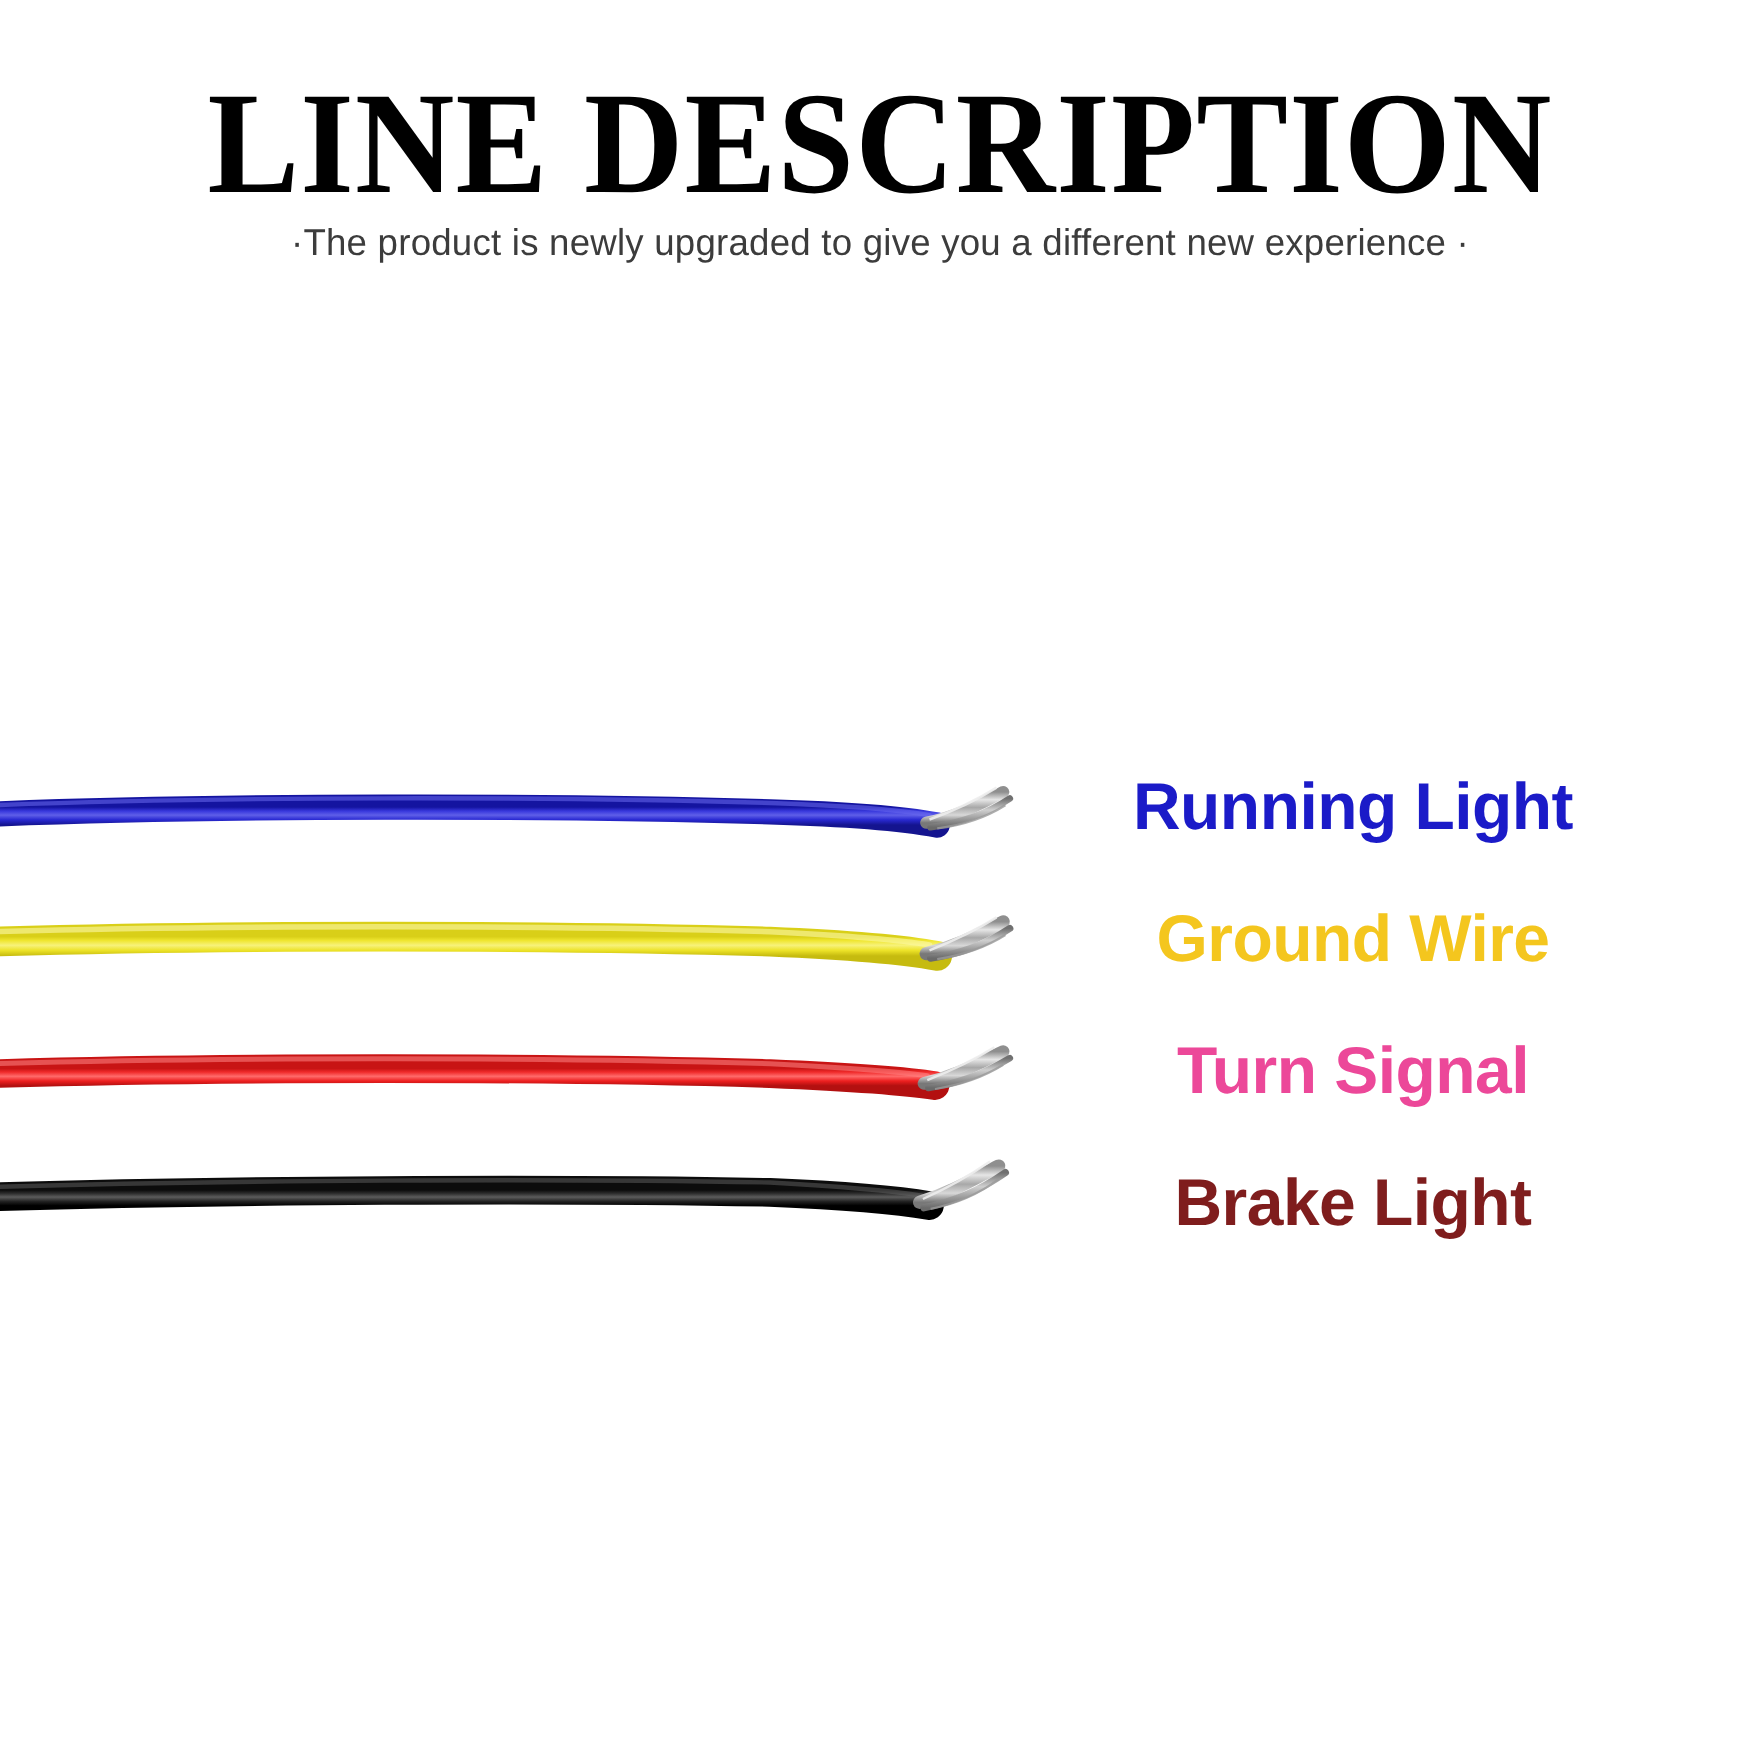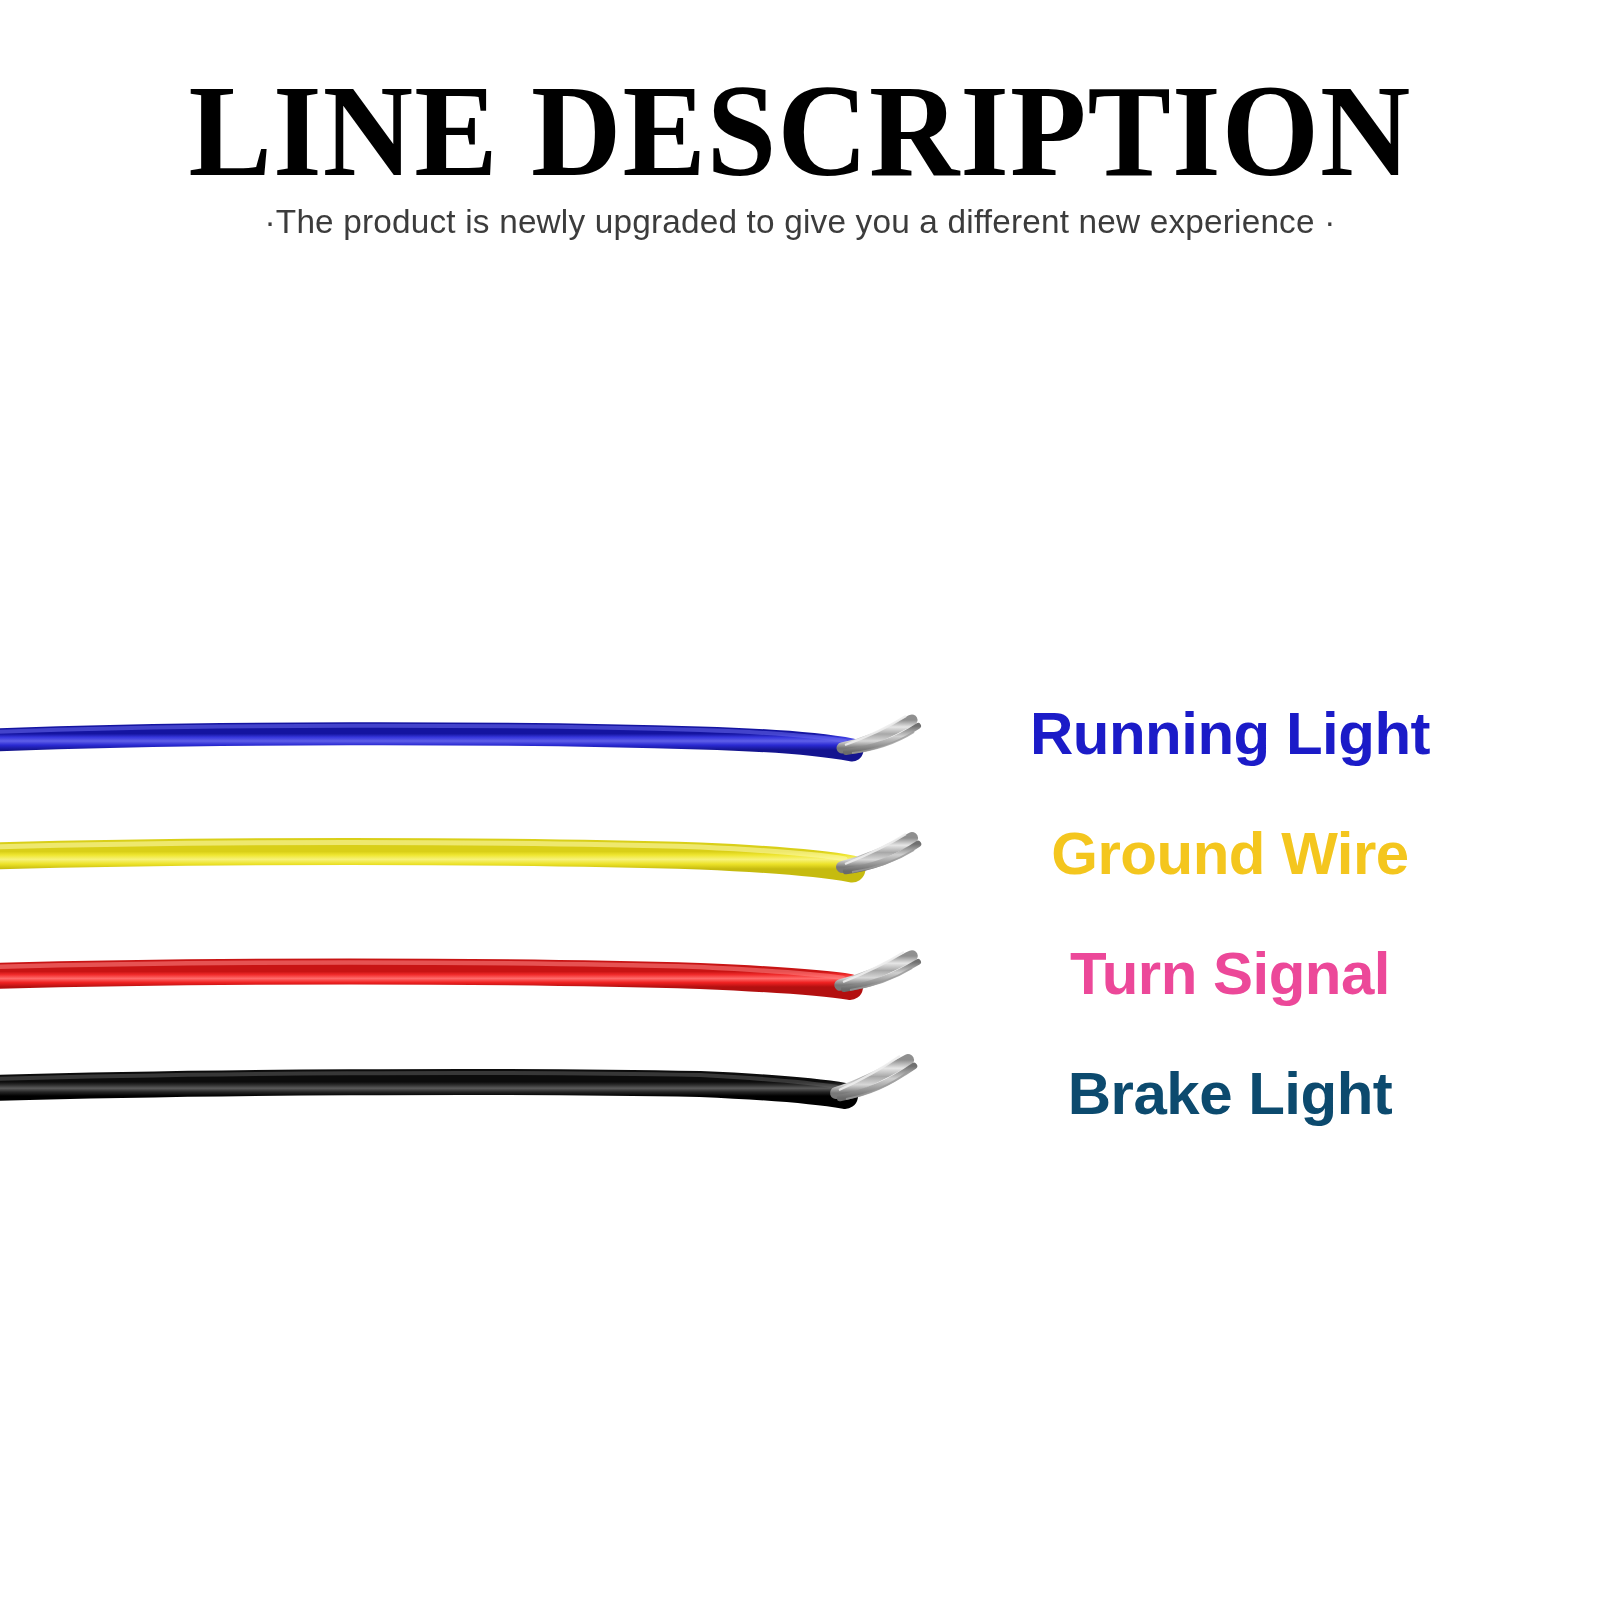--- a/index.html
+++ b/index.html
@@ -185,14 +185,14 @@
       <path d="M 839 430 C 864 419, 884 407, 900 396" stroke="#ededed" stroke-width="2.2" fill="none" opacity="0.9"></path>
       <path d="M 846 439 C 872 434, 892 424, 908 412" stroke="#9a9a9a" stroke-width="2" fill="none" opacity="0.8"></path>
     </g>
   </svg>
 </div>
 
 <div id="labels">
   <div class="wire-label lbl-1" style="color: rgb(244, 198, 30);">Ground Wire</div>
   <div class="wire-label lbl-0" style="color: rgb(27, 27, 200);">Running Light</div>
   <div class="wire-label lbl-2" style="color: #ec4899;">Turn Signal</div>
-  <div class="wire-label lbl-3" style="color: #0c4a6e;">Brake Light</div>
+  <div class="wire-label lbl-3" style="color: #7f1d1d;">Brake Light</div>
 </div>
 
 </body></html>

